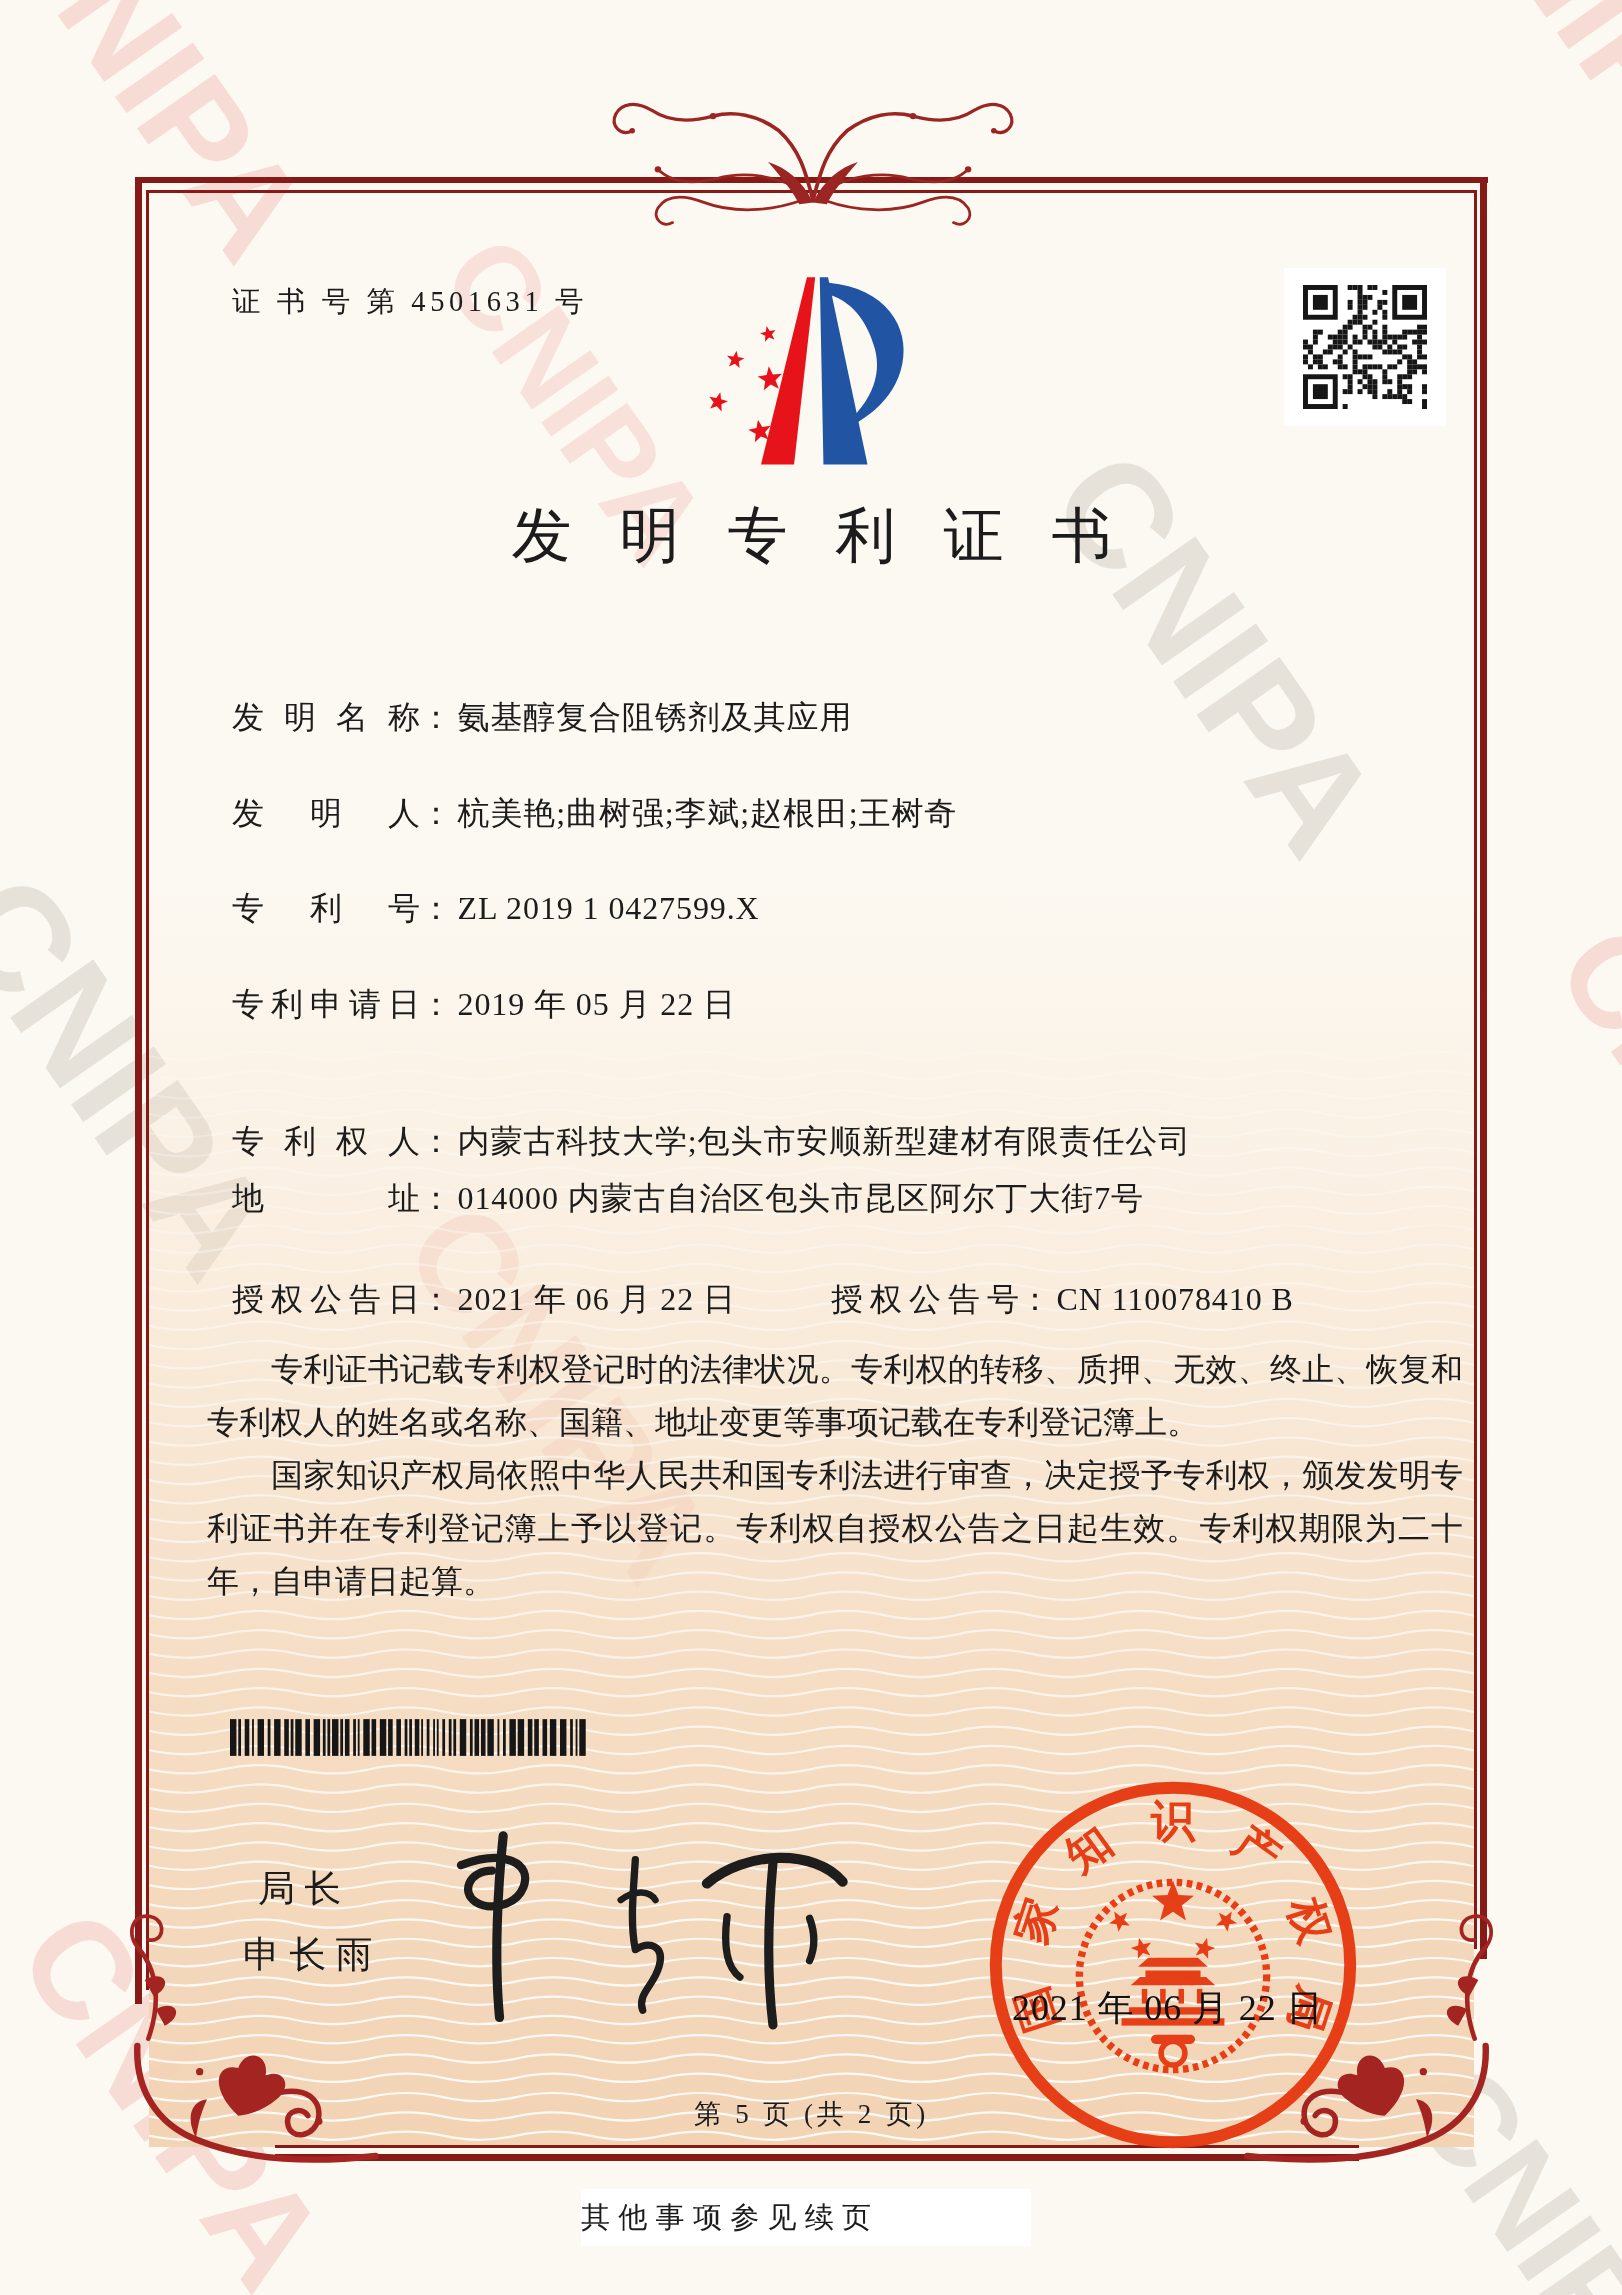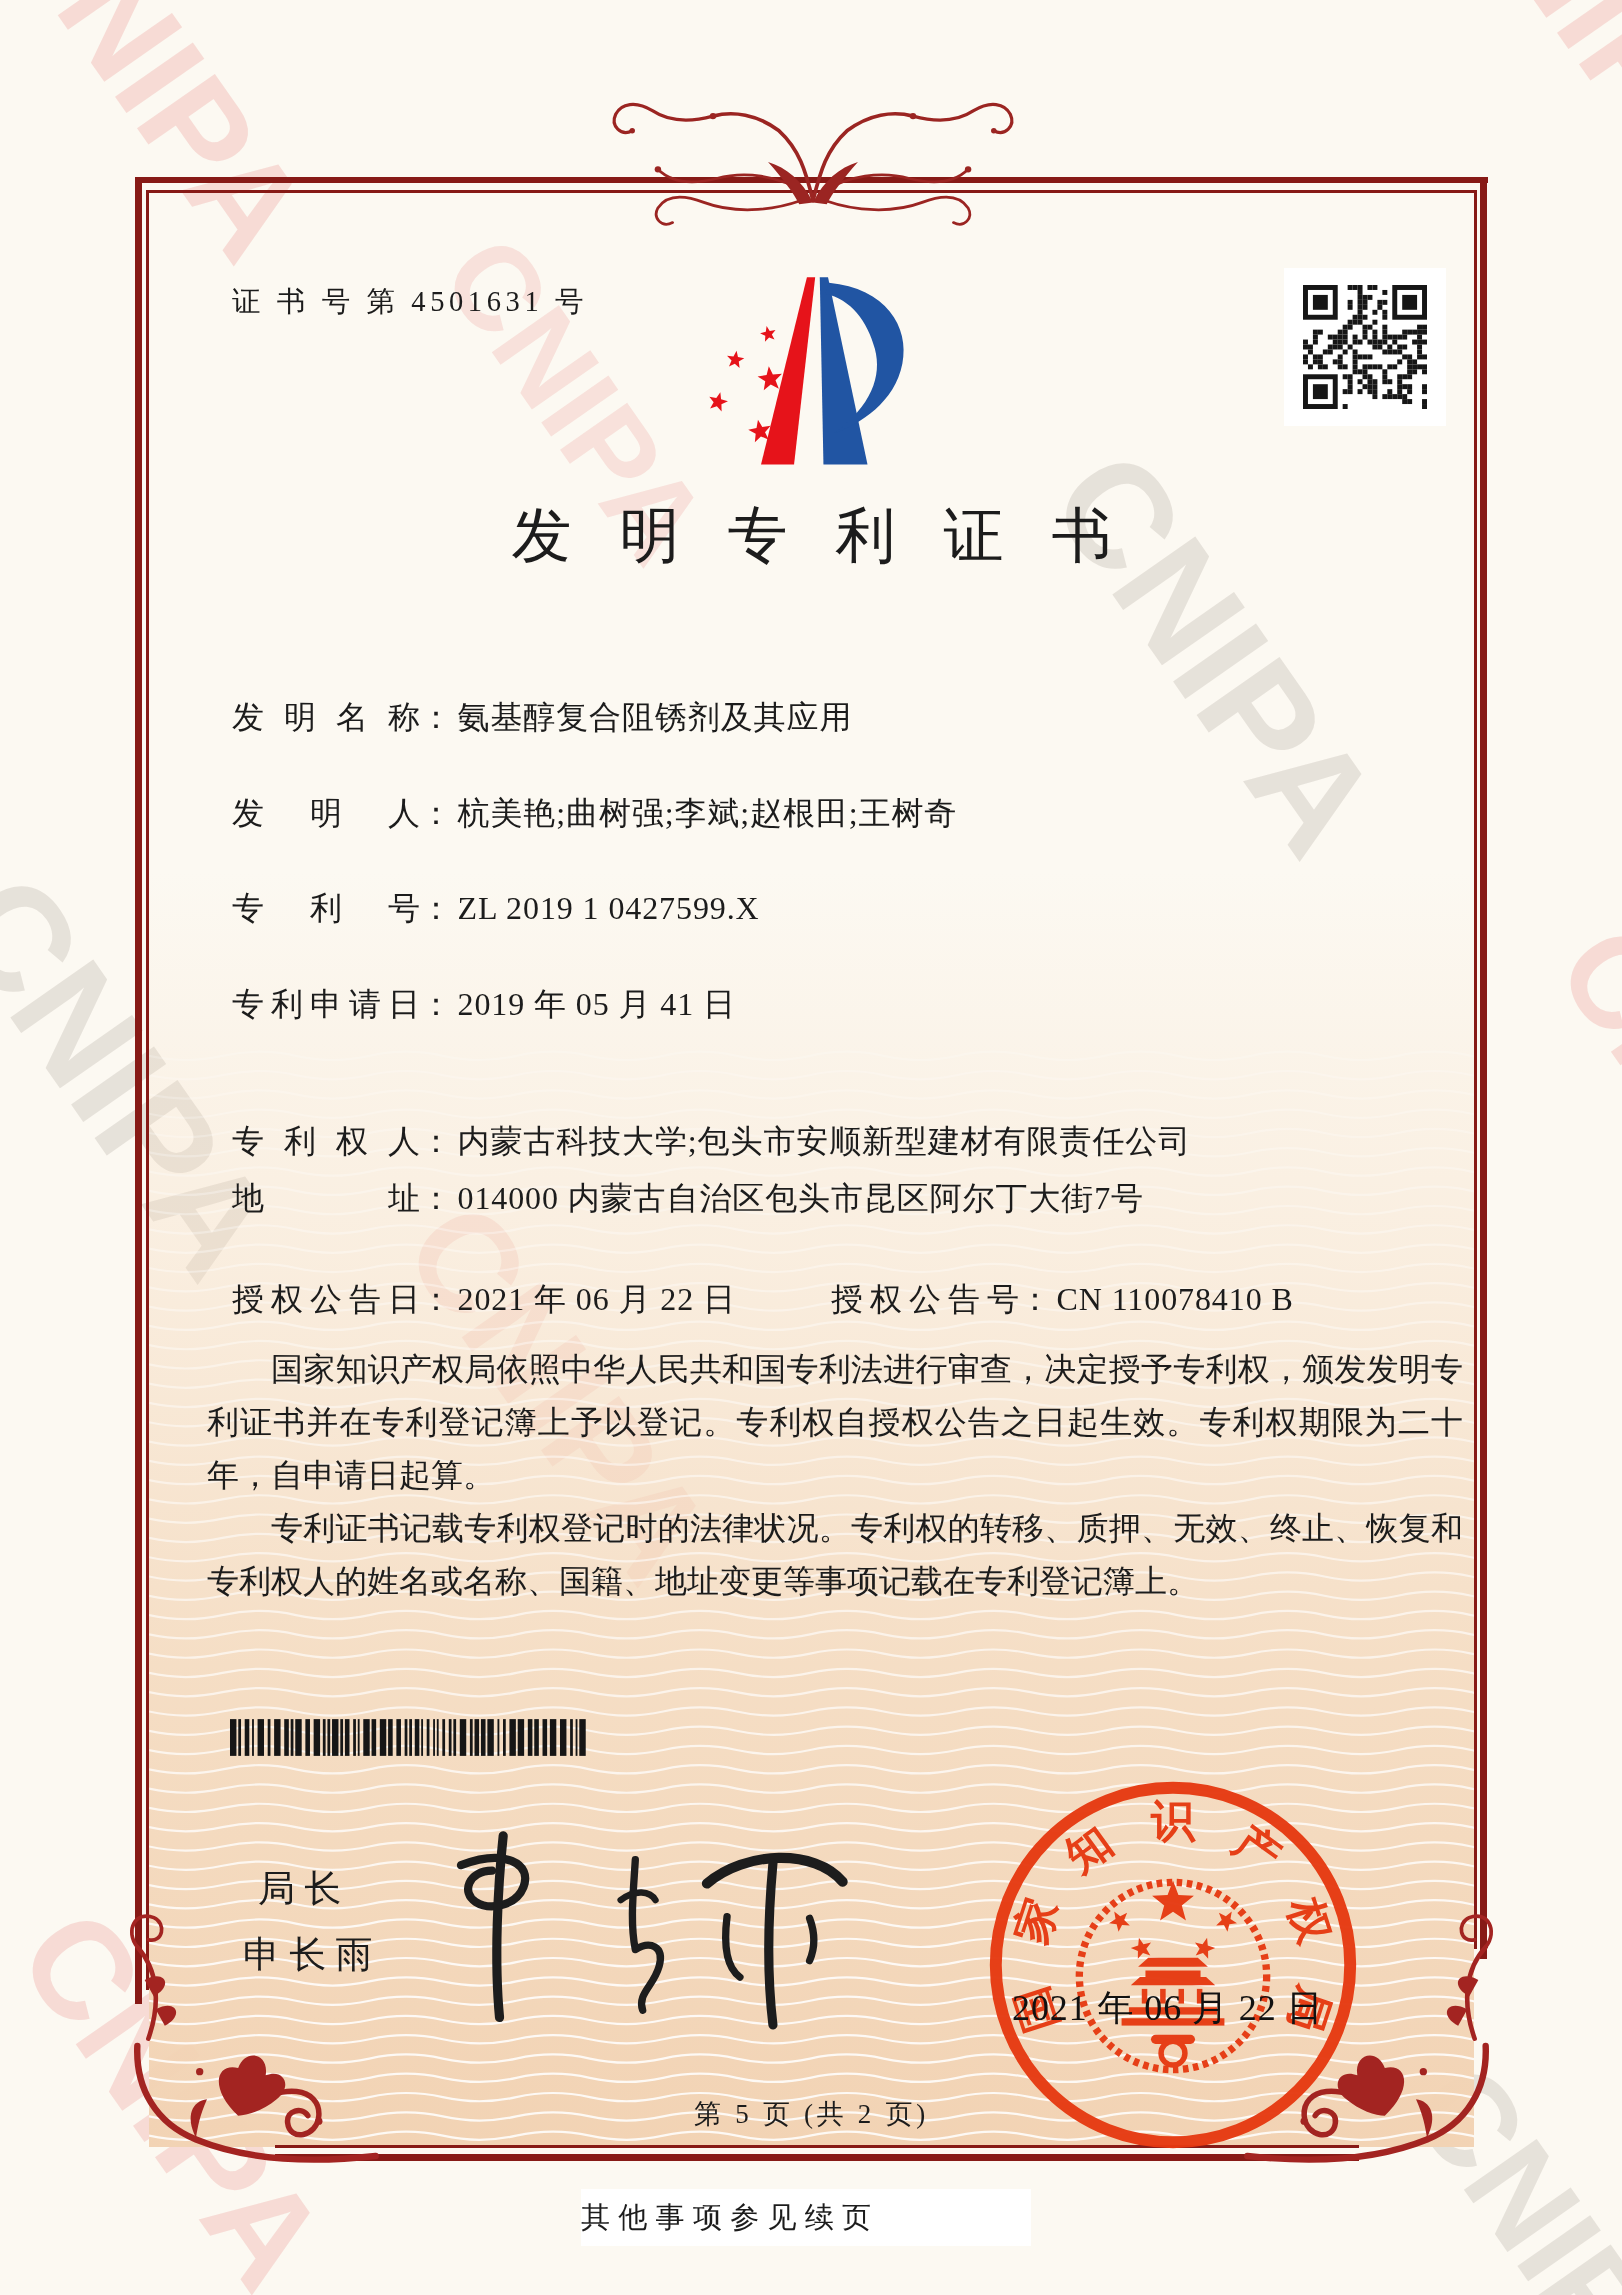--- a/index.html
+++ b/index.html
@@ -382,39 +382,39 @@
   <div class="row z4" style="top:696px;">
     <span class="row-label">发明名称</span><span class="row-colon">：</span><span class="row-value">氨基醇复合阻锈剂及其应用</span>
   </div>
   <div class="row z4" style="top:792px;">
     <span class="row-label">发明人</span><span class="row-colon">：</span><span class="row-value">杭美艳;曲树强;李斌;赵根田;王树奇</span>
   </div>
   <div class="row z4" style="top:887px;">
     <span class="row-label">专利号</span><span class="row-colon">：</span><span class="row-value">ZL 2019 1 0427599.X</span>
   </div>
   <div class="row z4" style="top:983px;">
-    <span class="row-label">专利申请日</span><span class="row-colon">：</span><span class="row-value">2019 年 05 月 41 日</span>
+    <span class="row-label">专利申请日</span><span class="row-colon">：</span><span class="row-value">2019 年 05 月 22 日</span>
   </div>
   <div class="row z4" style="top:1120px;">
     <span class="row-label">专利权人</span><span class="row-colon">：</span><span class="row-value">内蒙古科技大学;包头市安顺新型建材有限责任公司</span>
   </div>
   <div class="row z4" style="top:1177px;">
     <span class="row-label">地址</span><span class="row-colon">：</span><span class="row-value">014000 内蒙古自治区包头市昆区阿尔丁大街7号</span>
   </div>
 
   <div class="row z4" style="top:1278px;">
     <span class="row-label">授权公告日</span><span class="row-colon">：</span><span class="row-value">2021 年 06 月 22 日</span>
     <span class="grant-right">
       <span class="row-label">授权公告号</span><span class="row-colon">：</span><span class="row-value">CN 110078410 B</span>
     </span>
   </div>
 
   <div class="paras z4">
+    <p>专利证书记载专利权登记时的法律状况。专利权的转移、质押、无效、终止、恢复和专利权人的姓名或名称、国籍、地址变更等事项记载在专利登记簿上。</p>
     <p>国家知识产权局依照中华人民共和国专利法进行审查，决定授予专利权，颁发发明专利证书并在专利登记簿上予以登记。专利权自授权公告之日起生效。专利权期限为二十年，自申请日起算。</p>
-    <p>专利证书记载专利权登记时的法律状况。专利权的转移、质押、无效、终止、恢复和专利权人的姓名或名称、国籍、地址变更等事项记载在专利登记簿上。</p>
   </div>
 
   <svg id="barcode" class="abs z4" style="left:230px;top:1719px;" width="364" height="37" viewBox="0 0 396 40">
       <rect x="0" y="0" width="7" height="40" fill="#161616"></rect>
       <rect x="9" y="0" width="3" height="40" fill="#161616"></rect>
       <rect x="16" y="0" width="5" height="40" fill="#161616"></rect>
       <rect x="24" y="0" width="2" height="40" fill="#161616"></rect>
       <rect x="30" y="0" width="7" height="40" fill="#161616"></rect>
       <rect x="41" y="0" width="3" height="40" fill="#161616"></rect>
       <rect x="48" y="0" width="7" height="40" fill="#161616"></rect>

